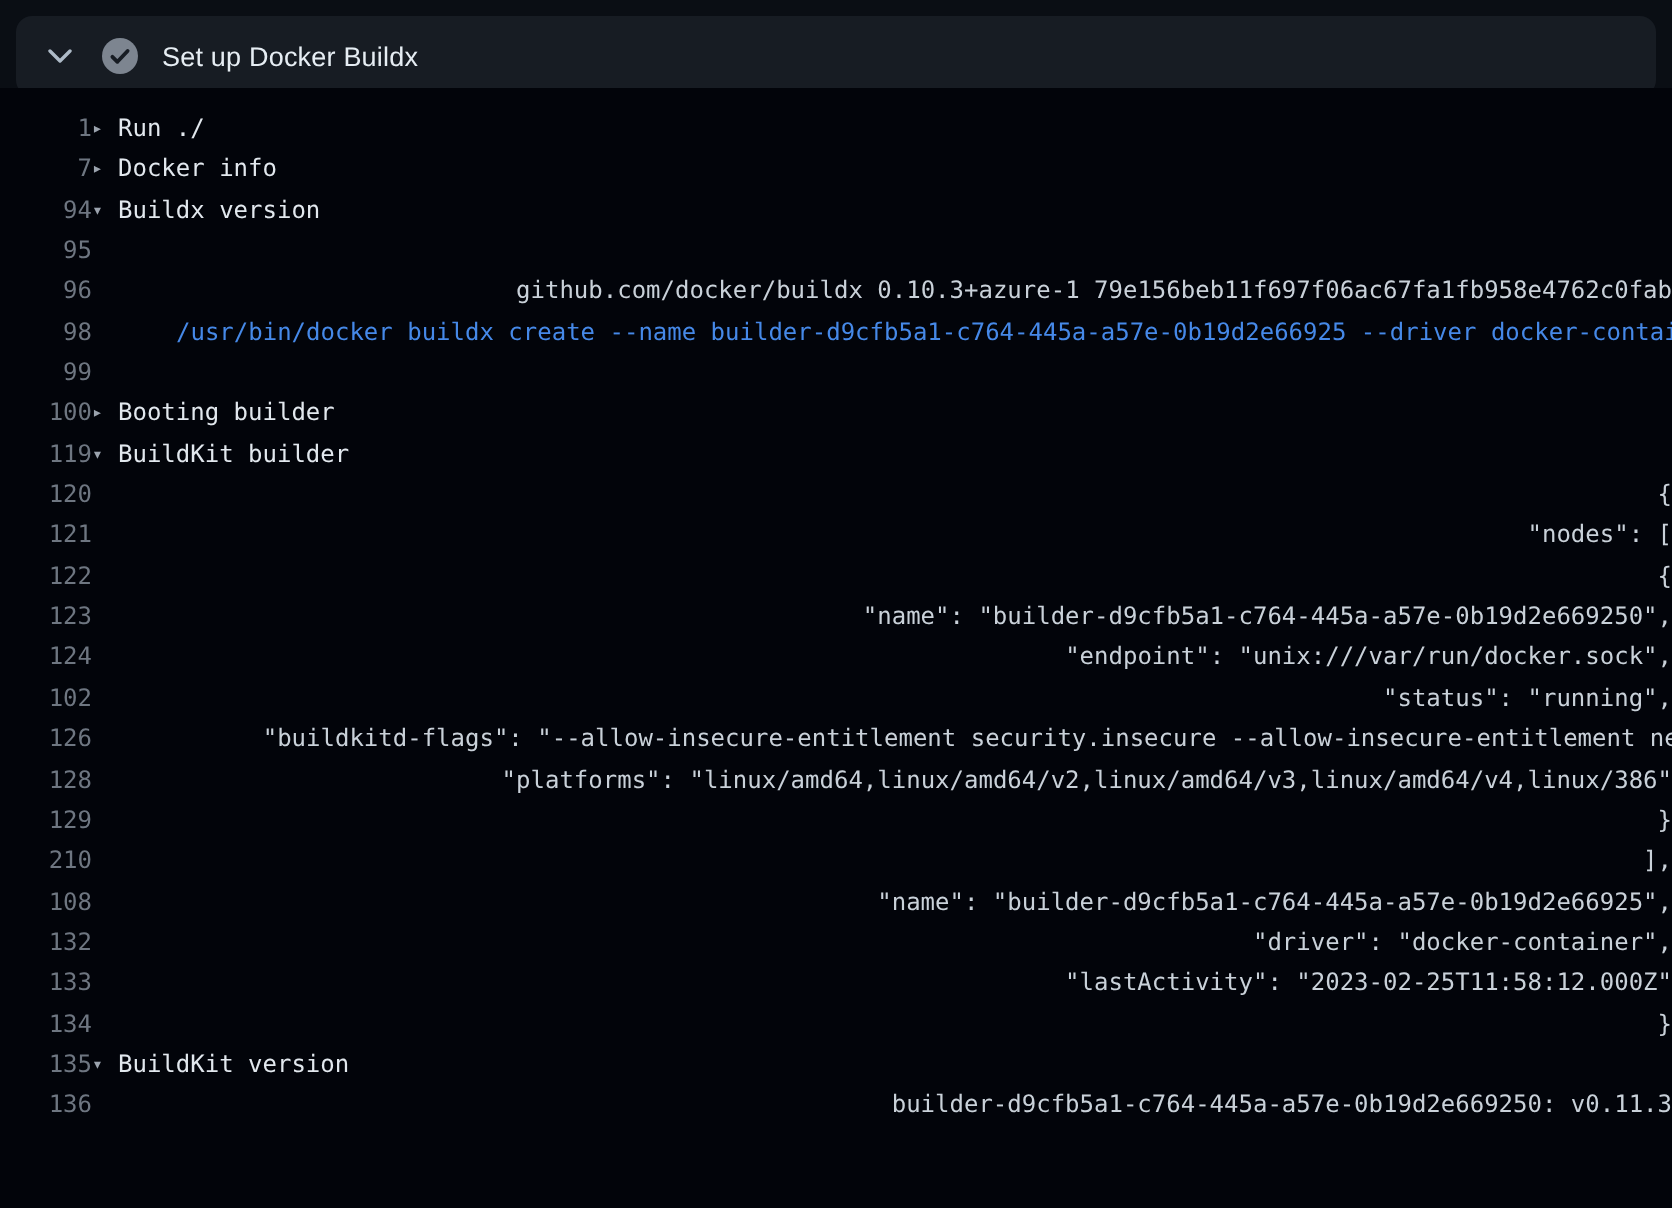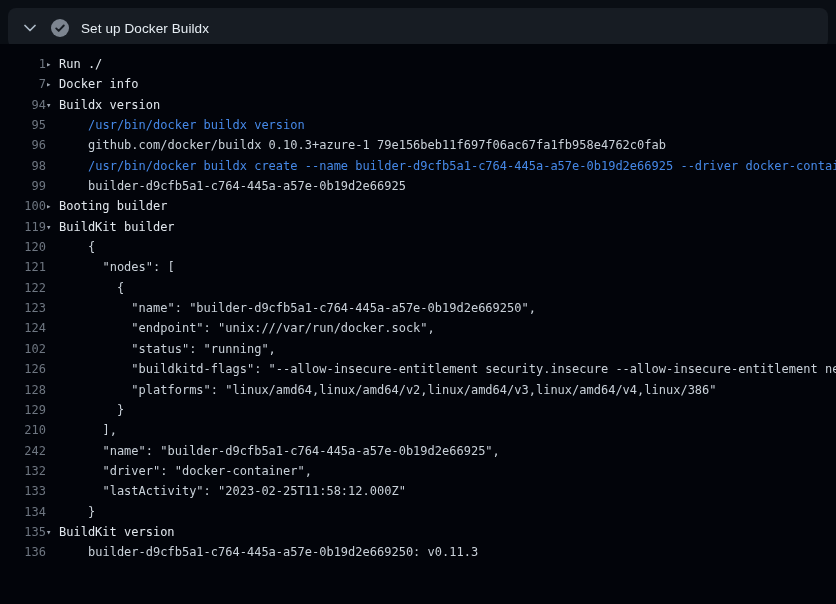--- a/index.html
+++ b/index.html
@@ -32,21 +32,21 @@
   .ln{
     flex:none;width:46px;text-align:right;color:var(--line-number);
     user-select:none;cursor:pointer;
   }
   .lc{flex:1;min-width:0;overflow:hidden;white-space:pre;}
   .line.plain .lc{margin-left:42px;}
   .line.group .lc{cursor:pointer;}
   .tri{display:inline-block;width:13px;font-size:9px;color:var(--marker);vertical-align:1px;}
   .line.group .txt{color:var(--group-title);}
   .line.cmd .lc{color:var(--command);}
-  .line.out .lc{color:var(--output);}
+  .line.out .lc{color:var(--output);text-align:right;}
 </style>
 </head>
 <body>
 
 <div class="page">
 
   <div class="header">
     <span class="chev">
       <svg width="12" height="8" viewBox="0 0 12 8">
         <path d="M1 1.5l5 5 5-5" stroke="var(--chevron)" stroke-width="1.7" fill="none" stroke-linecap="round" stroke-linejoin="round"></path>
@@ -69,33 +69,31 @@
       <div class="line group">
     <span class="ln">7</span>
     <span class="lc"><span class="tri">▸</span><span class="txt">Docker info</span></span>
   </div>
       <div class="line group">
     <span class="ln">94</span>
     <span class="lc"><span class="tri">▾</span><span class="txt">Buildx version</span></span>
   </div>
       <div class="line plain cmd">
     <span class="ln">95</span>
-    <span class="lc"><span class="txt">/usr/bin/docker buildx version</span></span>
   </div>
       <div class="line plain out">
     <span class="ln">96</span>
     <span class="lc"><span class="txt">github.com/docker/buildx 0.10.3+azure-1 79e156beb11f697f06ac67fa1fb958e4762c0fab</span></span>
   </div>
       <div class="line plain cmd">
     <span class="ln">98</span>
     <span class="lc"><span class="txt">/usr/bin/docker buildx create --name builder-d9cfb5a1-c764-445a-a57e-0b19d2e66925 --driver docker-container</span></span>
   </div>
       <div class="line plain out">
     <span class="ln">99</span>
-    <span class="lc"><span class="txt">builder-d9cfb5a1-c764-445a-a57e-0b19d2e66925</span></span>
   </div>
       <div class="line group">
     <span class="ln">100</span>
     <span class="lc"><span class="tri">▸</span><span class="txt">Booting builder</span></span>
   </div>
       <div class="line group">
     <span class="ln">119</span>
     <span class="lc"><span class="tri">▾</span><span class="txt">BuildKit builder</span></span>
   </div>
       <div class="line plain out">
@@ -132,21 +130,21 @@
   </div>
       <div class="line plain out">
     <span class="ln">129</span>
     <span class="lc"><span class="txt">    }</span></span>
   </div>
       <div class="line plain out">
     <span class="ln">210</span>
     <span class="lc"><span class="txt">  ],</span></span>
   </div>
       <div class="line plain out">
-    <span class="ln">242</span>
+    <span class="ln">108</span>
     <span class="lc"><span class="txt">  "name": "builder-d9cfb5a1-c764-445a-a57e-0b19d2e66925",</span></span>
   </div>
       <div class="line plain out">
     <span class="ln">132</span>
     <span class="lc"><span class="txt">  "driver": "docker-container",</span></span>
   </div>
       <div class="line plain out">
     <span class="ln">133</span>
     <span class="lc"><span class="txt">  "lastActivity": "2023-02-25T11:58:12.000Z"</span></span>
   </div>

